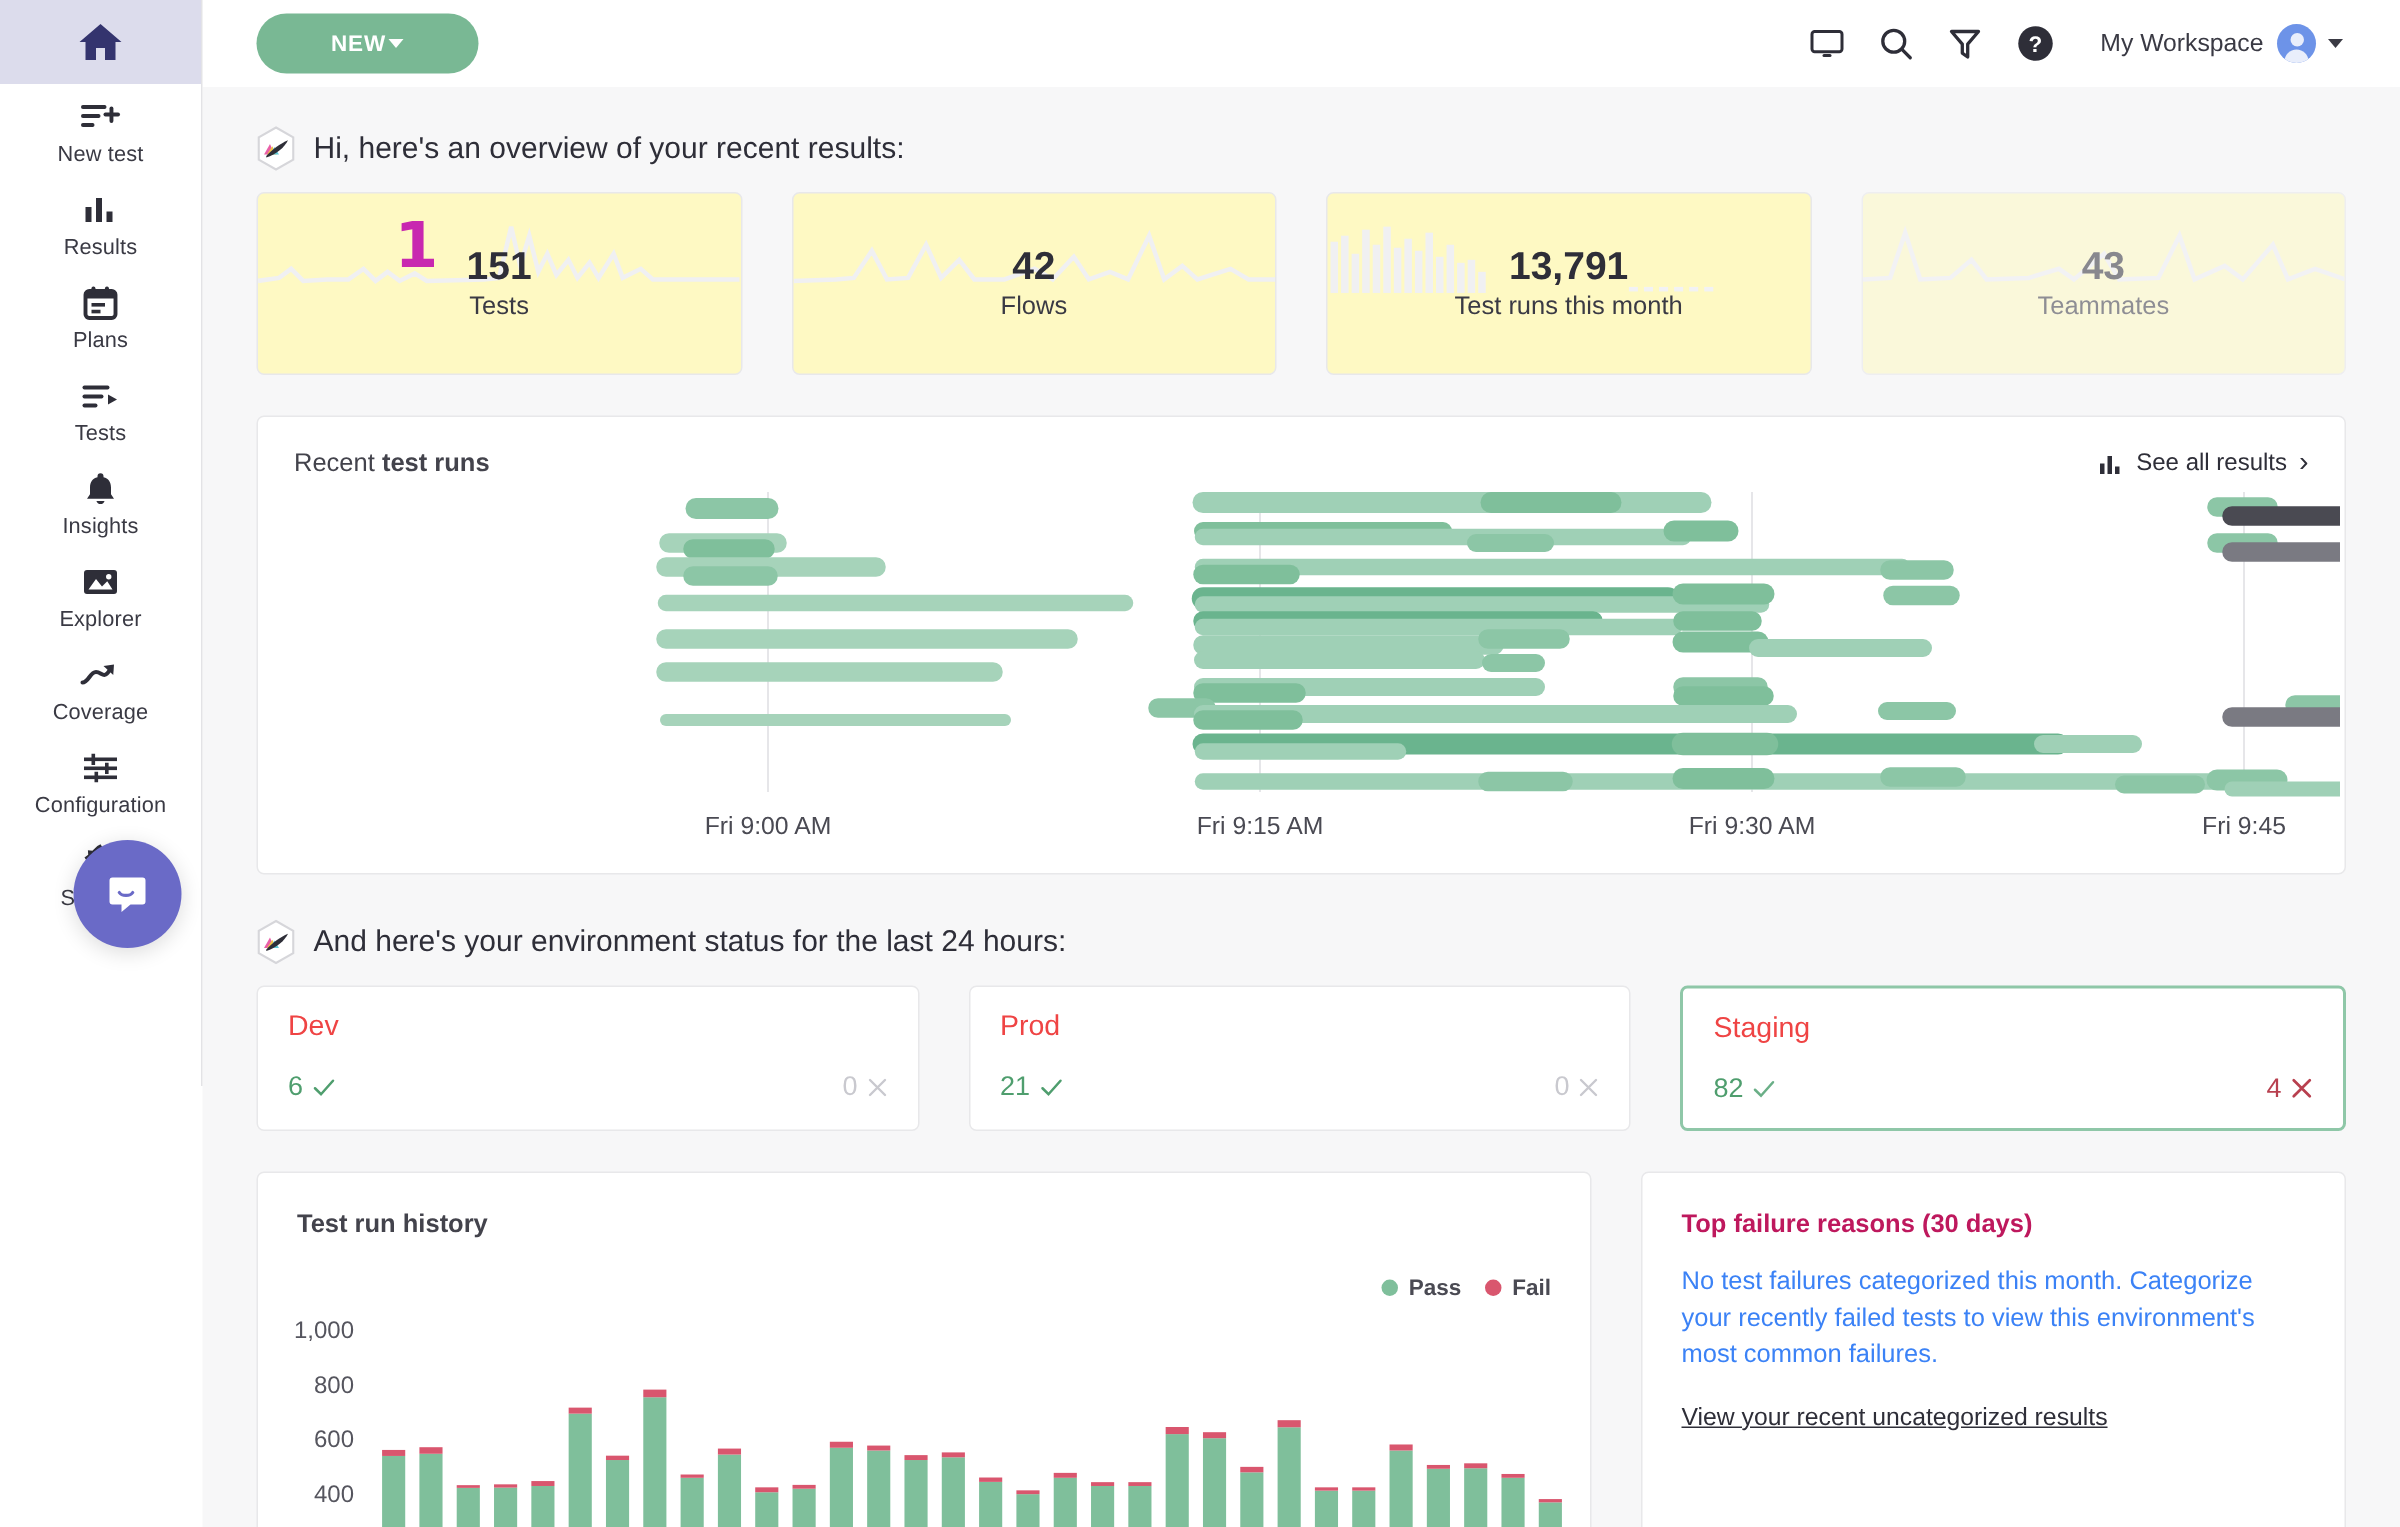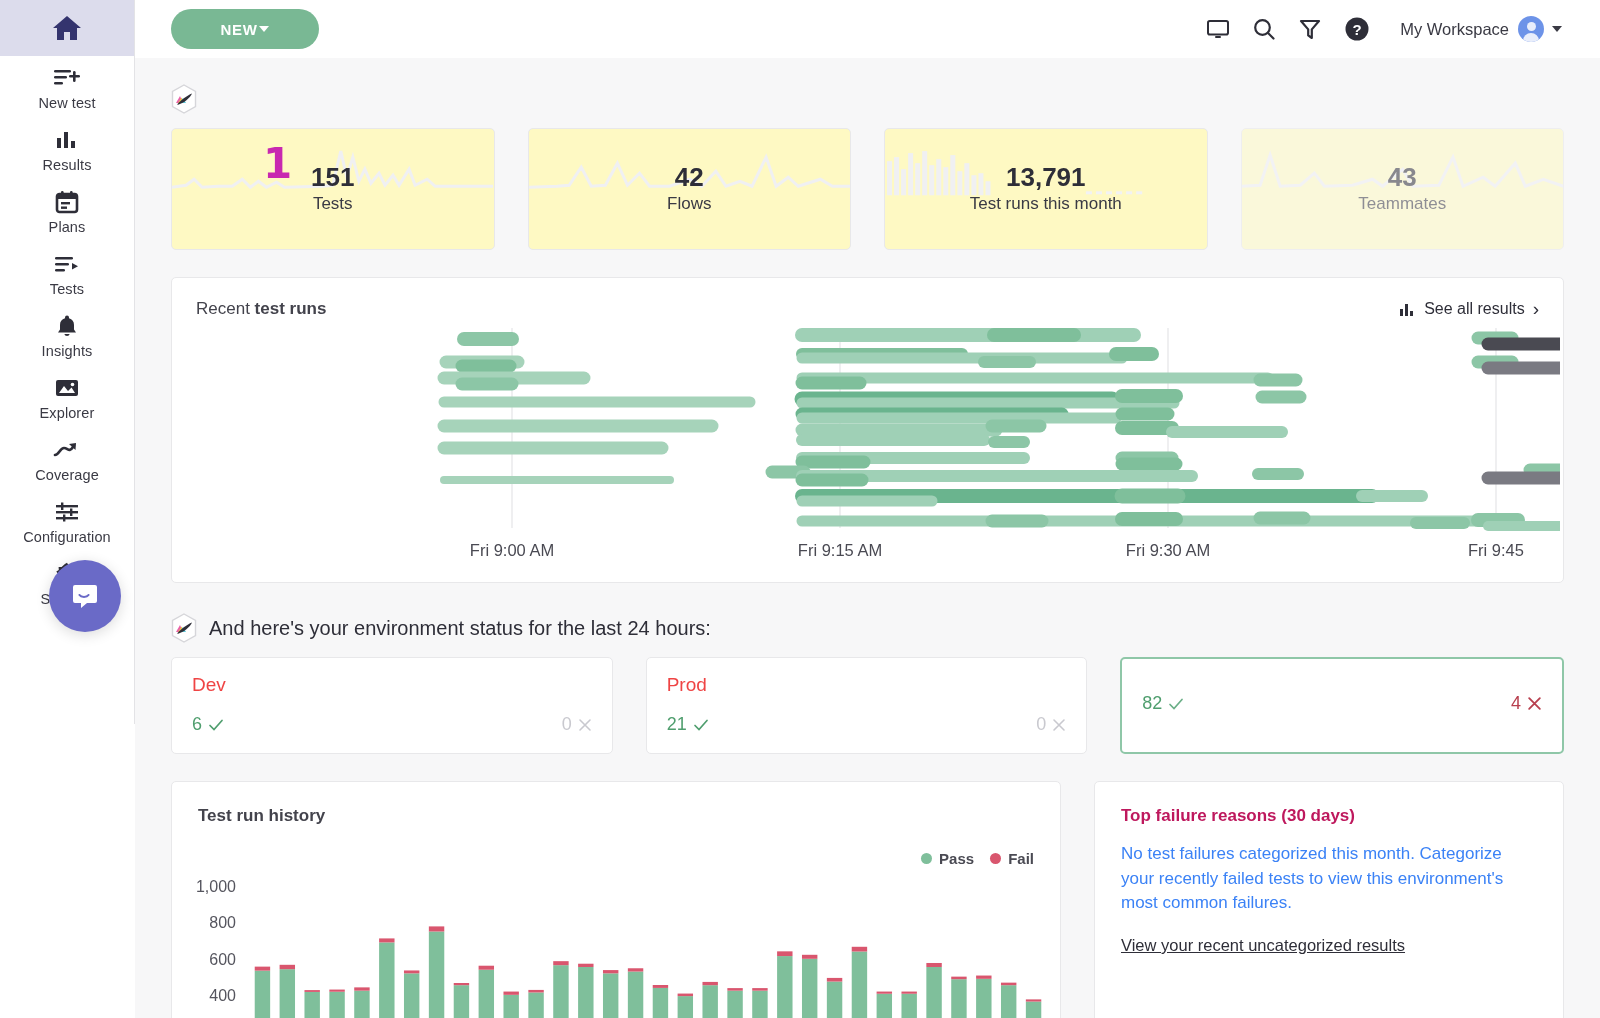--- a/index.html
+++ b/index.html
@@ -358,20 +358,21 @@
     <div class="content">
 
       <div class="greet">
         <svg class="hexlogo" viewBox="0 0 26 30">
           <path d="M13 1 L24.5 7.5 V22.5 L13 29 L1.5 22.5 V7.5 Z" fill="#ffffff" stroke="#d6d6da" stroke-width="1.4"></path>
           <path d="M5 19 L9 12 L12 19 Z" fill="#e95fa8"></path>
           <path d="M7 19 L10.5 13.5 L13.5 19 Z" fill="#f0c24a"></path>
           <path d="M9 19 L12 14 L15 19 Z" fill="#5ec8d8"></path>
           <path d="M6.5 20 C10 16 16 11.5 21 9.5 C19 14 13 19 6.5 21 Z" fill="#2e2e38"></path>
         </svg>
+        <span>Hi, here's an overview of your recent results:</span>
       </div>
 
       <div class="stat-row">
         <div class="stat-card">
           <svg class="spark" viewBox="0 0 320 94" preserveAspectRatio="none">
             <path d="M0 58 L14 56 L22 50 L30 58 L46 57 L60 57 L70 50 L78 58 L86 52 L94 58 L104 53 L112 58 L150 57 L160 56 L168 22 L174 48 L180 28 L186 52 L192 40 L198 54 L206 44 L212 56 L220 46 L226 56 L236 40 L242 56 L254 50 L262 57 L300 57 L320 57" fill="none" stroke="#f0f0f2" stroke-width="3"></path>
           </svg>
           <div class="stat-num">151</div>
           <div class="stat-lbl">Tests</div>
         </div>
@@ -569,20 +570,21 @@
             <div class="env-fail">
               <span>0</span>
               <svg width="14" height="14" viewBox="0 0 14 14">
                   <path d="M2 2 L12 12 M12 2 L2 12" stroke="#c9c9cf" stroke-width="1.6" stroke-linecap="round"></path>
                 </svg>
             </div>
           </div>
         </div>
 
         <div class="env-card selected">
+          <div class="env-name">Staging</div>
           <div class="env-stats">
             <div class="env-pass">
               <span>82</span>
               <svg width="16" height="16" viewBox="0 0 16 16">
                   <path d="M2 8.5 L6 12.5 L14 3.5" fill="none" stroke="#6aaf87" stroke-width="1.7" stroke-linecap="round"></path>
                 </svg>
             </div>
             <div class="env-fail has">
               <span>4</span>
               <svg width="15" height="15" viewBox="0 0 14 14">

